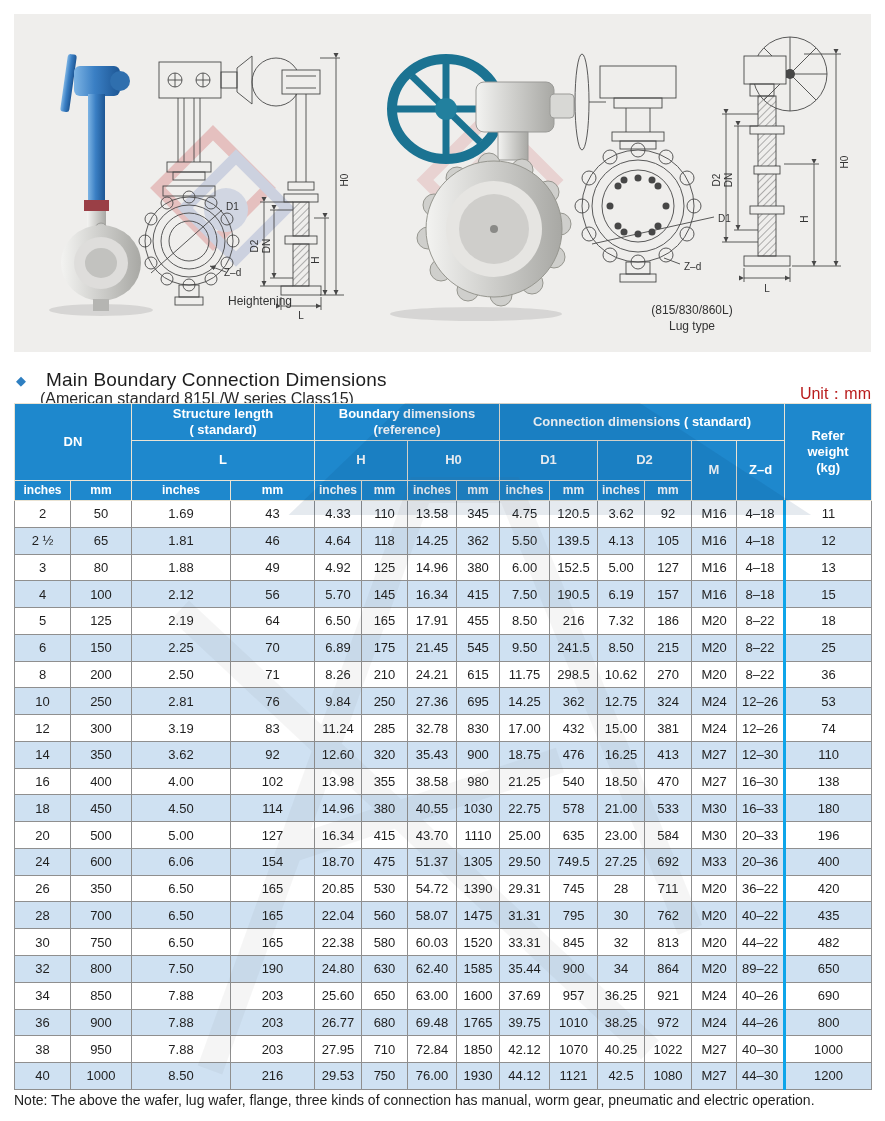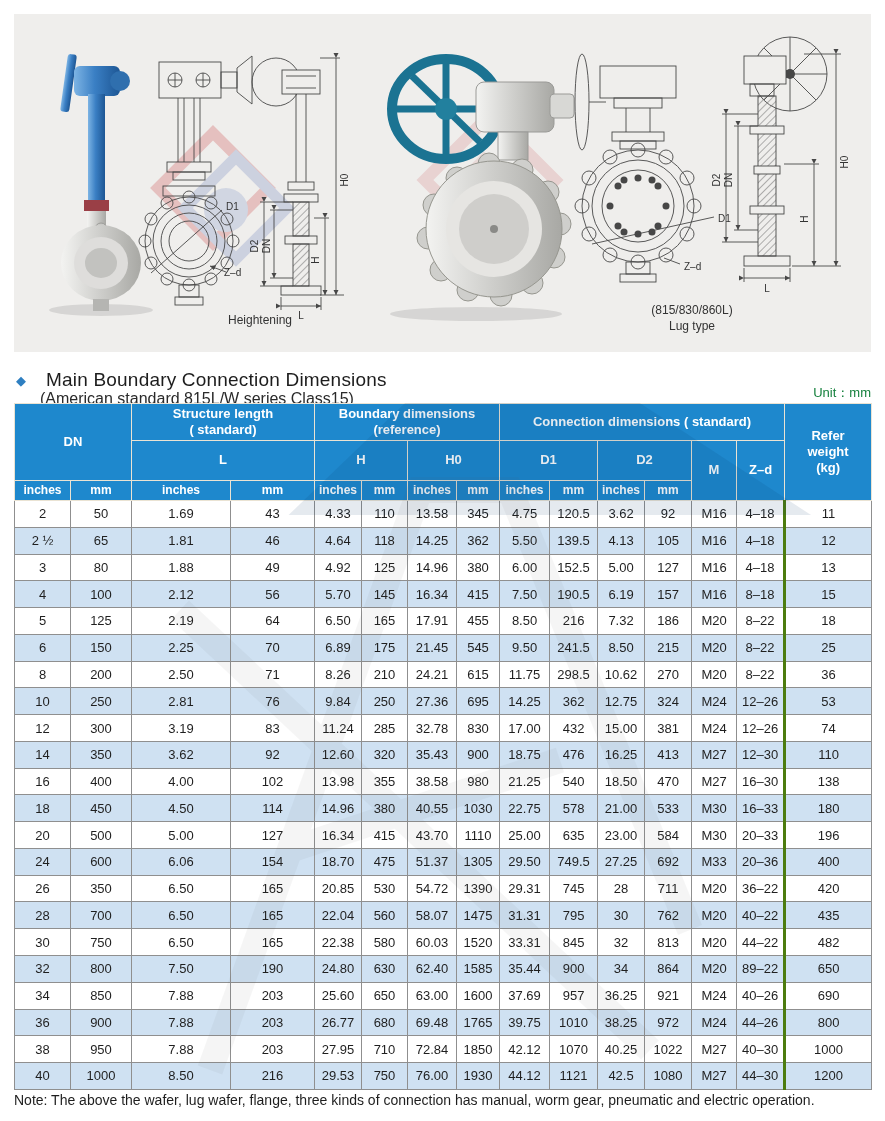--- a/index.html
+++ b/index.html
@@ -3,41 +3,41 @@
 <meta charset="utf-8">
 <style>
   html,body{margin:0;padding:0;background:#ffffff;}
   body{width:885px;height:1121px;overflow:hidden;font-family:"Liberation Sans",sans-serif;-webkit-font-smoothing:antialiased;}
   .page{position:relative;width:885px;height:1121px;background:#fff;}
 
   
   .figure-panel{position:absolute;left:14px;top:14px;width:857px;height:338px;background:#efeeec;overflow:hidden;}
   .figure-panel svg{position:absolute;left:0;top:0;}
   .fig-caption{position:absolute;font-size:12px;color:#333;text-align:center;line-height:1.35;}
-  .cap-left{left:184px;top:298px;width:124px;}
+  .cap-left{left:184px;top:279px;width:124px;}
   .cap-right{left:606px;top:288px;width:144px;}
 
   
   .title-row{position:absolute;left:16px;top:366px;display:flex;align-items:center;}
   .diamond{color:#2e7fc1;font-size:13px;margin-right:17px;line-height:1;}
   .main-title{font-size:19px;font-weight:400;color:#1d1d1d;margin:3px;letter-spacing:.2px;}
   .subtitle{position:absolute;left:40px;top:390px;font-size:16px;color:#2a2a2a;}
-  .unit-label{position:absolute;right:14px;top:384px;font-size:13px;color:#15803d;}
+  .unit-label{position:absolute;right:14px;top:384px;font-size:16px;color:#b91c1c;}
 
   
   table.dims{position:absolute;left:14px;top:403px;width:857px;border-collapse:collapse;table-layout:fixed;}
   table.dims thead th{background:#1e88cd;color:#fff;font-weight:700;border:1px solid #eae3d3;
     text-align:center;vertical-align:middle;white-space:pre-line;padding:0;line-height:1.25;}
   th.g{font-size:13px;}
   th.u{font-size:12px;font-weight:700;}
   thead tr.r1{height:37px;} thead tr.r2{height:40px;} thead tr.r3{height:20px;}
   table.dims tbody td{border:1px solid #8f8f8f;font-size:13px;color:#1f1f1f;text-align:center;
     vertical-align:middle;height:25.77px;padding:0;background-clip:padding-box;}
   table.dims tbody tr:nth-child(even) td{background-color:#cfe1f2;}
-  table.dims tbody td:last-child{border-left:3px solid #4d7c0f;margin-top:29px;}
+  table.dims tbody td:last-child{border-left:3px solid #0ea5e9;margin-top:29px;}
 
   .note{position:absolute;left:14px;top:1092px;font-size:14px;color:#1e1e1e;}
 
   
   .thead-wm{position:absolute;left:14px;top:403px;width:857px;height:112px;pointer-events:none;
     background:rgba(0,45,95,.10);clip-path:polygon(30% 115%,47% -10%,71% -10%,96% 115%);}
   .table-wm{position:absolute;left:90px;top:430px;width:700px;height:660px;pointer-events:none;opacity:.05;}
 </style>
 </head>
 <body>

